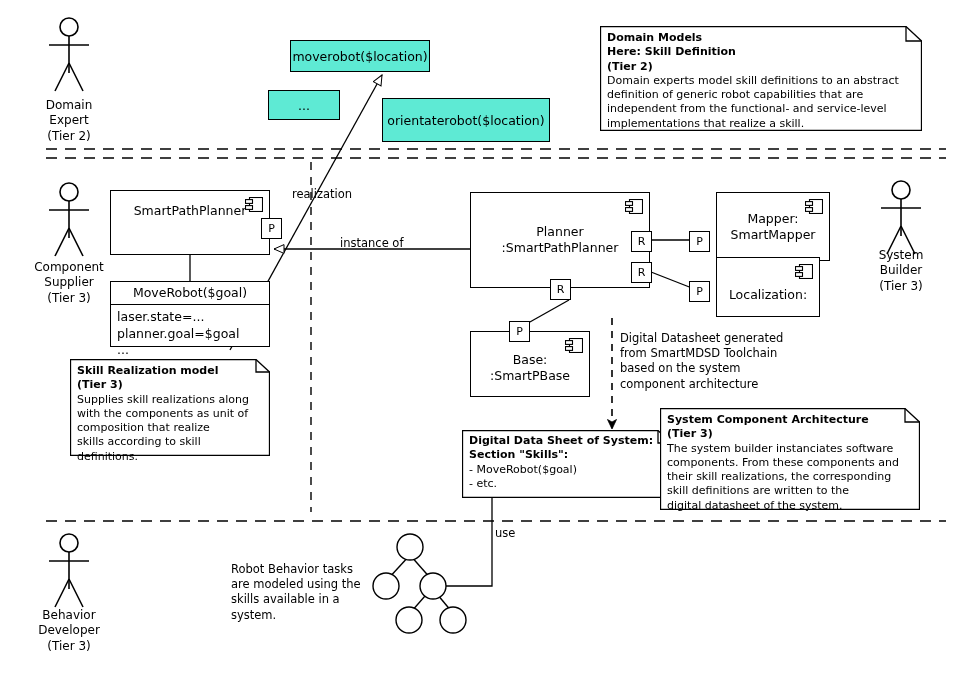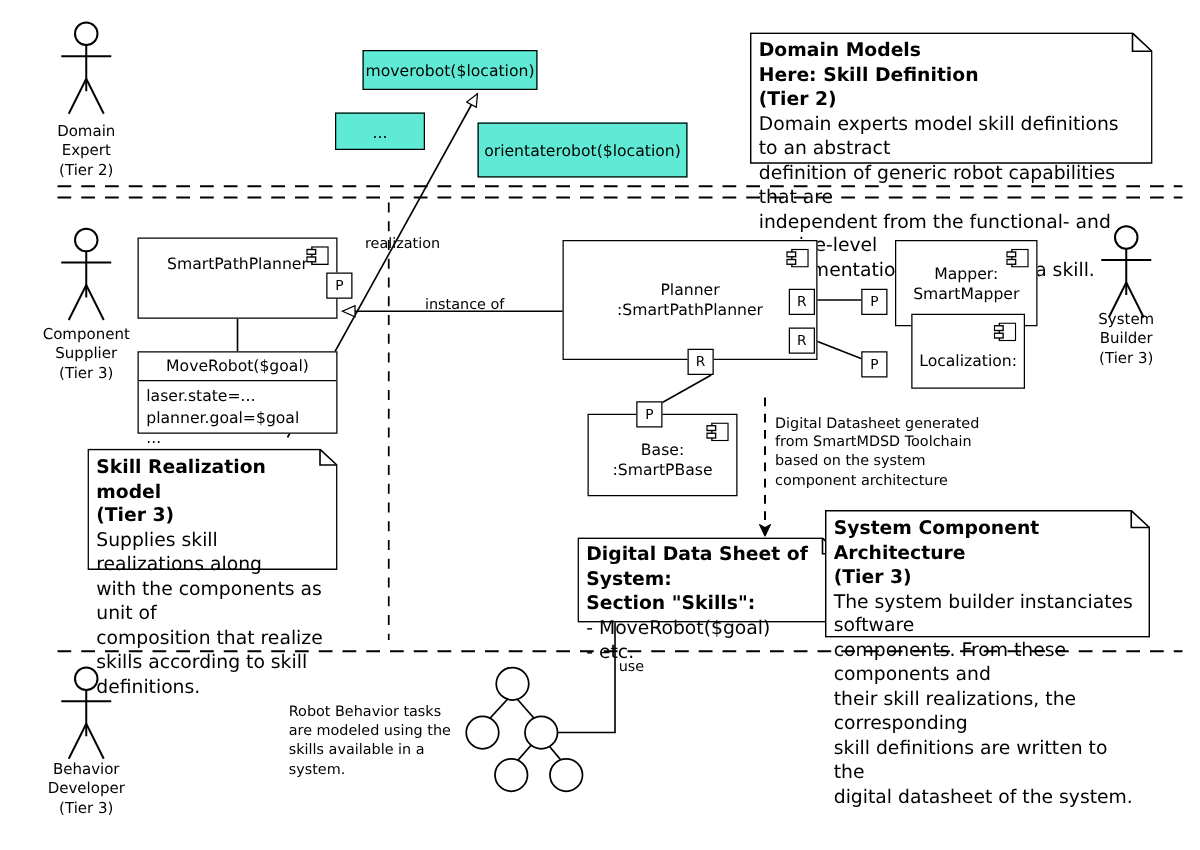--- a/index.html
+++ b/index.html
@@ -32,21 +32,21 @@
         width:19px;height:19px;display:flex;align-items:center;
         justify-content:center;font-size:11px;line-height:1;z-index:4;}
 
   
   .classbox{border:1px solid #000;background:#fff;font-size:12.5px;}
   .classbox .title{border-bottom:1px solid #000;text-align:center;
                    padding:3px 4px 4px;line-height:1.2;}
   .classbox .body{padding:4px 6px 4px 6px;line-height:1.32;white-space:pre-line;}
 
   
-  .note{position:absolute;background:#fff;font-size:15px;line-height:1.3;}
+  .note{position:absolute;background:#fff;font-size:11px;line-height:1.3;}
   .note .noteinner{position:absolute;left:0;top:0;right:0;bottom:0;
                    padding:5px 8px 5px 7px;box-sizing:border-box;}
   .note .nt{font-weight:bold;}
   .note .nb{white-space:pre-line;}
 
   
   .actorlabel{position:absolute;text-align:center;font-size:12px;
               line-height:1.28;white-space:pre-line;width:120px;}
 
   
@@ -212,41 +212,41 @@
 composition that realize
 skills according to skill
 definitions.</div>
       </div>
     </div>
 
     <div class="elabel" style="left:292px; top:188px;">realization</div>
     <div class="elabel" style="left:340px; top:237px;">instance of</div>
     <div class="elabel" style="left:495px; top:527px;">use</div>
 
-    <div class="node compbox" style="left:450px; top:192px; width:204px; height:96px;">
+    <div class="node compbox" style="left:470px; top:192px; width:180px; height:96px;">
       <span class="ctext" style="white-space:pre-line;">Planner
 :SmartPathPlanner</span>
       <svg class="compicon" style="right:6px; top:6px;" viewBox="0 0 18 15">
         <rect x="4.5" y="0.5" width="13" height="14" fill="#fff" stroke="#000" stroke-width="1.1"></rect>
         <rect x="0.5" y="2.6" width="7" height="3.8" fill="#fff" stroke="#000" stroke-width="1.1"></rect>
         <rect x="0.5" y="8.6" width="7" height="3.8" fill="#fff" stroke="#000" stroke-width="1.1"></rect>
       </svg>
     </div>
 
     <div class="node compbox" style="left:716px; top:192px; width:114px; height:69px;">
       <span class="ctext" style="white-space:pre-line;">Mapper:
 SmartMapper</span>
       <svg class="compicon" style="right:6px; top:6px;" viewBox="0 0 18 15">
         <rect x="4.5" y="0.5" width="13" height="14" fill="#fff" stroke="#000" stroke-width="1.1"></rect>
         <rect x="0.5" y="2.6" width="7" height="3.8" fill="#fff" stroke="#000" stroke-width="1.1"></rect>
         <rect x="0.5" y="8.6" width="7" height="3.8" fill="#fff" stroke="#000" stroke-width="1.1"></rect>
       </svg>
     </div>
 
-    <div class="node compbox" style="left:716px; top:251px; width:91px; height:60px;margin-left:13px;">
+    <div class="node compbox" style="left:716px; top:257px; width:104px; height:60px;">
       <span class="ctext" style="white-space:pre-line;position:relative;top:8px;">Localization:</span>
       <svg class="compicon" style="right:6px; top:6px;" viewBox="0 0 18 15">
         <rect x="4.5" y="0.5" width="13" height="14" fill="#fff" stroke="#000" stroke-width="1.1"></rect>
         <rect x="0.5" y="2.6" width="7" height="3.8" fill="#fff" stroke="#000" stroke-width="1.1"></rect>
         <rect x="0.5" y="8.6" width="7" height="3.8" fill="#fff" stroke="#000" stroke-width="1.1"></rect>
       </svg>
     </div>
 
     <div class="node compbox" style="left:470px; top:331px; width:120px; height:66px;">
       <span class="ctext" style="white-space:pre-line;position:relative;top:4px;">Base:

